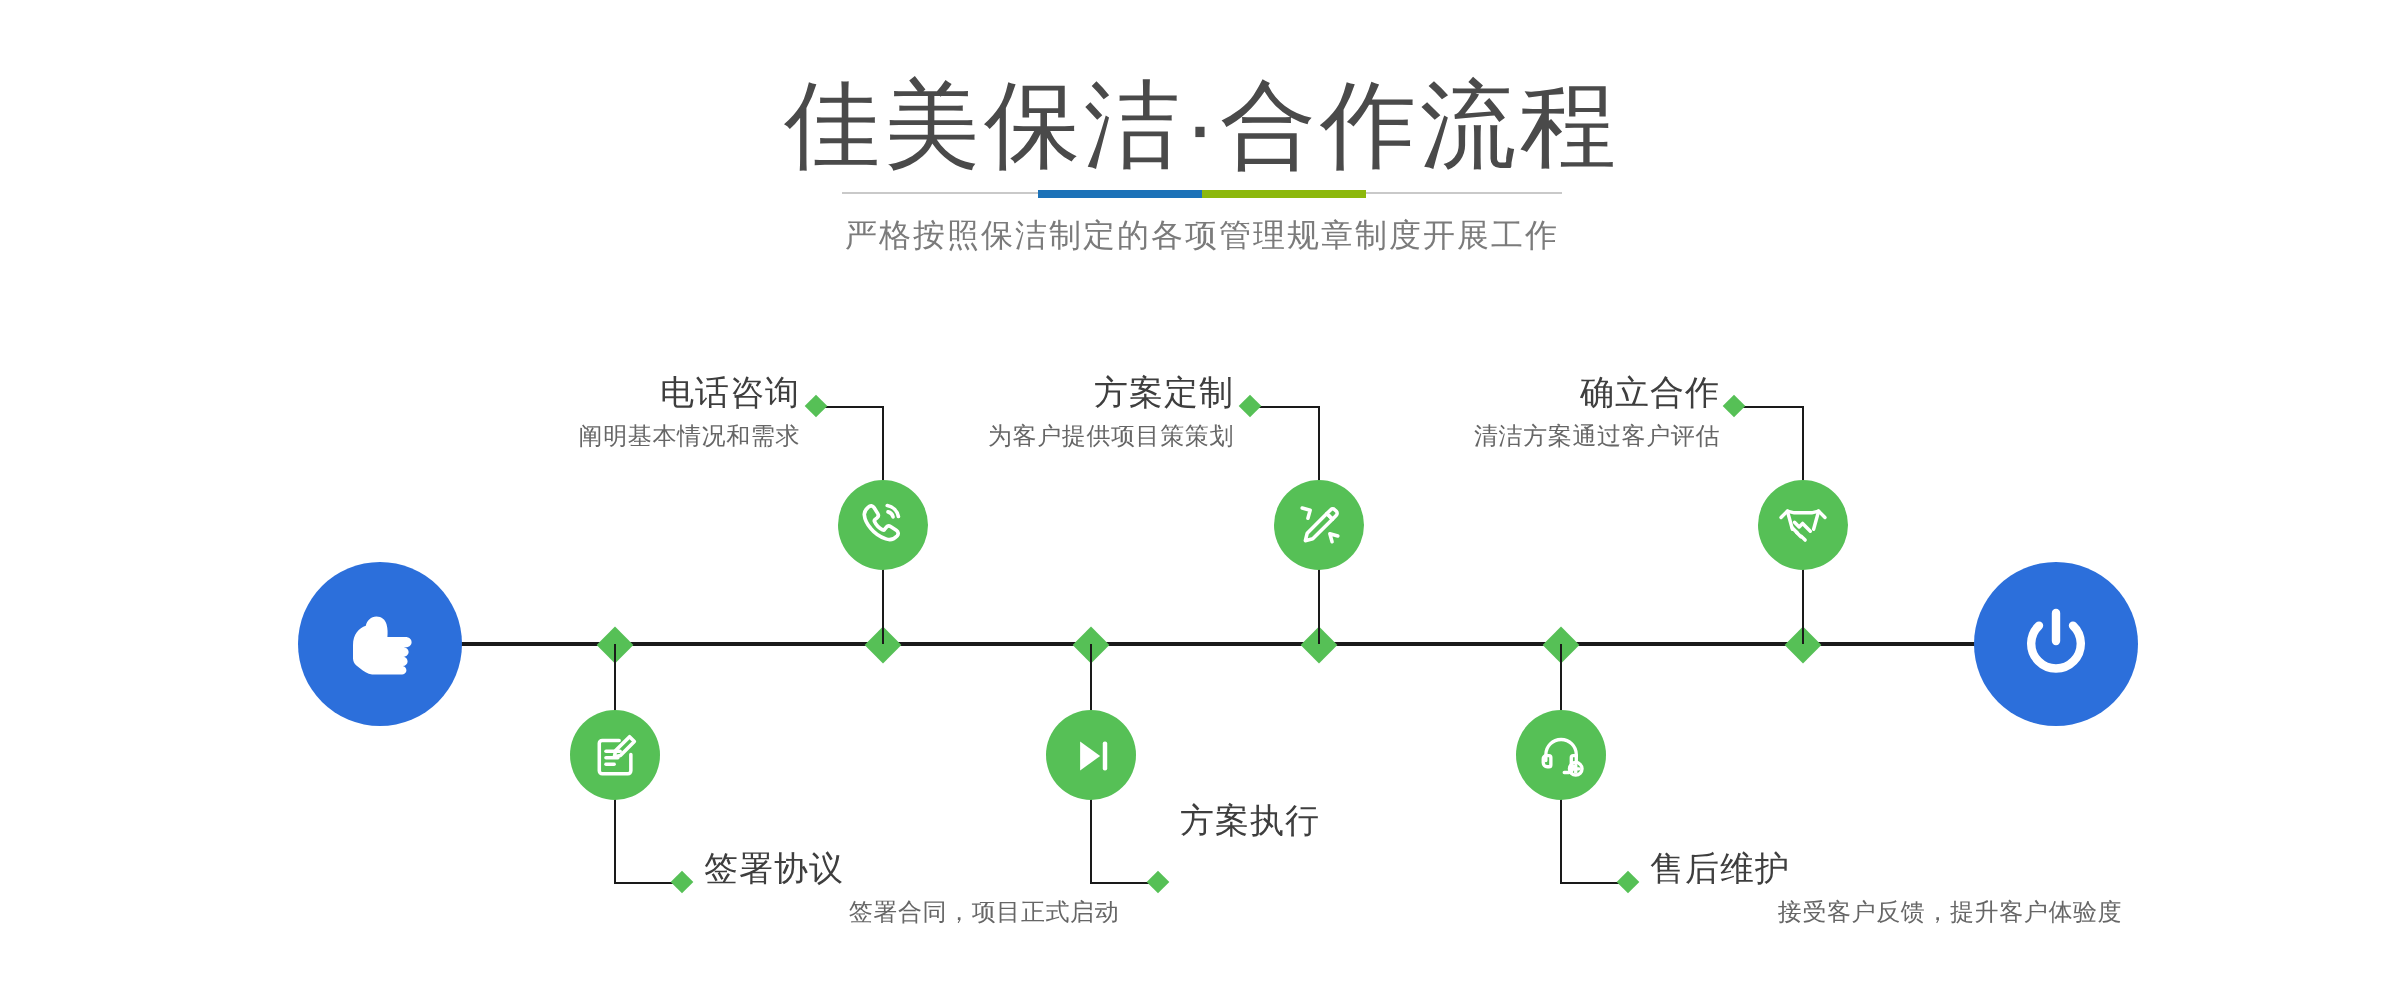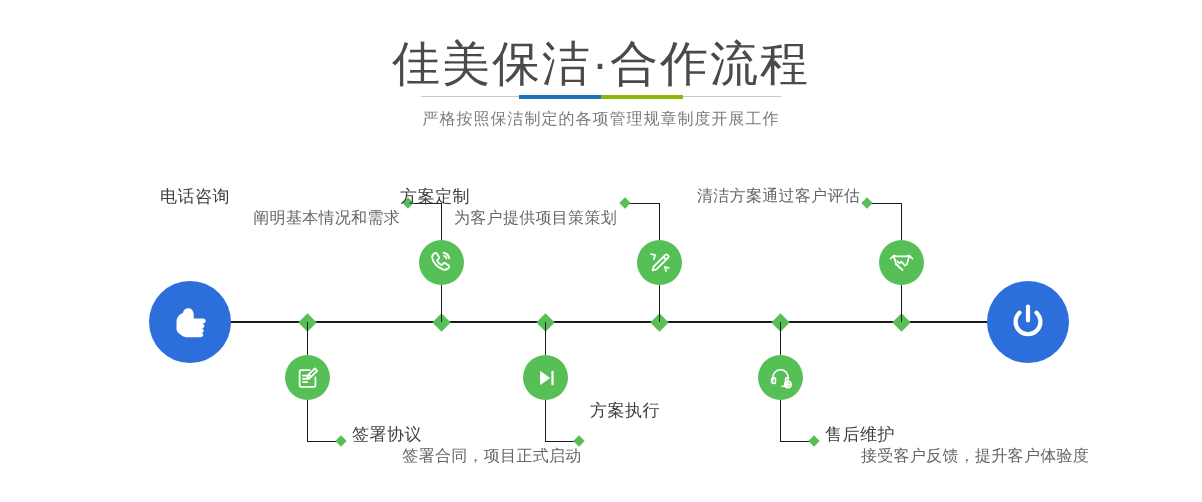--- a/index.html
+++ b/index.html
@@ -69,22 +69,22 @@
   }
   .conn-v{width:1px;}
   .conn-h{height:1px;}
   .marker{
     position:absolute;width:8px;height:8px;background:#56c056;
     transform:rotate(45deg);
   }
 
   .lbl{position:absolute;white-space:nowrap;}
   .lbl .t{font-size:17px;color:#3e3e3e;line-height:22px;letter-spacing:.5px;}
-  .lbl .s{font-size:16px;color:#666666;line-height:20px;letter-spacing:.3px;}
-  .lbl.above .t{text-align:left;}
+  .lbl .s{font-size:12px;color:#666666;line-height:20px;letter-spacing:.3px;}
+  .lbl.above .t{text-align:right;}
   .lbl.above .s{text-align:right;}
   .lbl.below .t{text-align:left;}
   .lbl.below .s{text-align:center;}
   svg{display:block;}
 </style>
 </head>
 <body>
 
 <div id="stage">
 
@@ -216,20 +216,21 @@
           <path d="M22.1 6.8l-2.6 9.4"></path>
           <path d="M9.6 12.6l2.4 2.4 1.8-1.8 2.2 2.2 1.8 1.8"></path>
           <path d="M8.4 15.4l2.6 2.6"></path>
           <path d="M10.6 17.8l2.3 2.3"></path>
           <path d="M13.2 19.9l1.9 1.9"></path>
         </g>
       </svg>
     </span>
   </div>
   <div class="lbl above" style="left:650px;top:186px;width:210px;">
+    <div class="t">确立合作</div>
     <div class="s">清洁方案通过客户评估</div>
   </div>
 
   <div class="diamond" style="left:774px;top:316px;"></div>
   <div class="connector conn-v" style="left:780px;top:322px;height:119px;"></div>
   <div class="connector conn-h" style="left:780px;top:441px;width:33px;"></div>
   <div class="marker" style="left:810px;top:437px;"></div>
   <div class="node" style="left:758px;top:355px;">
     <span>
       <svg width="26" height="26" viewBox="0 0 28 28">

